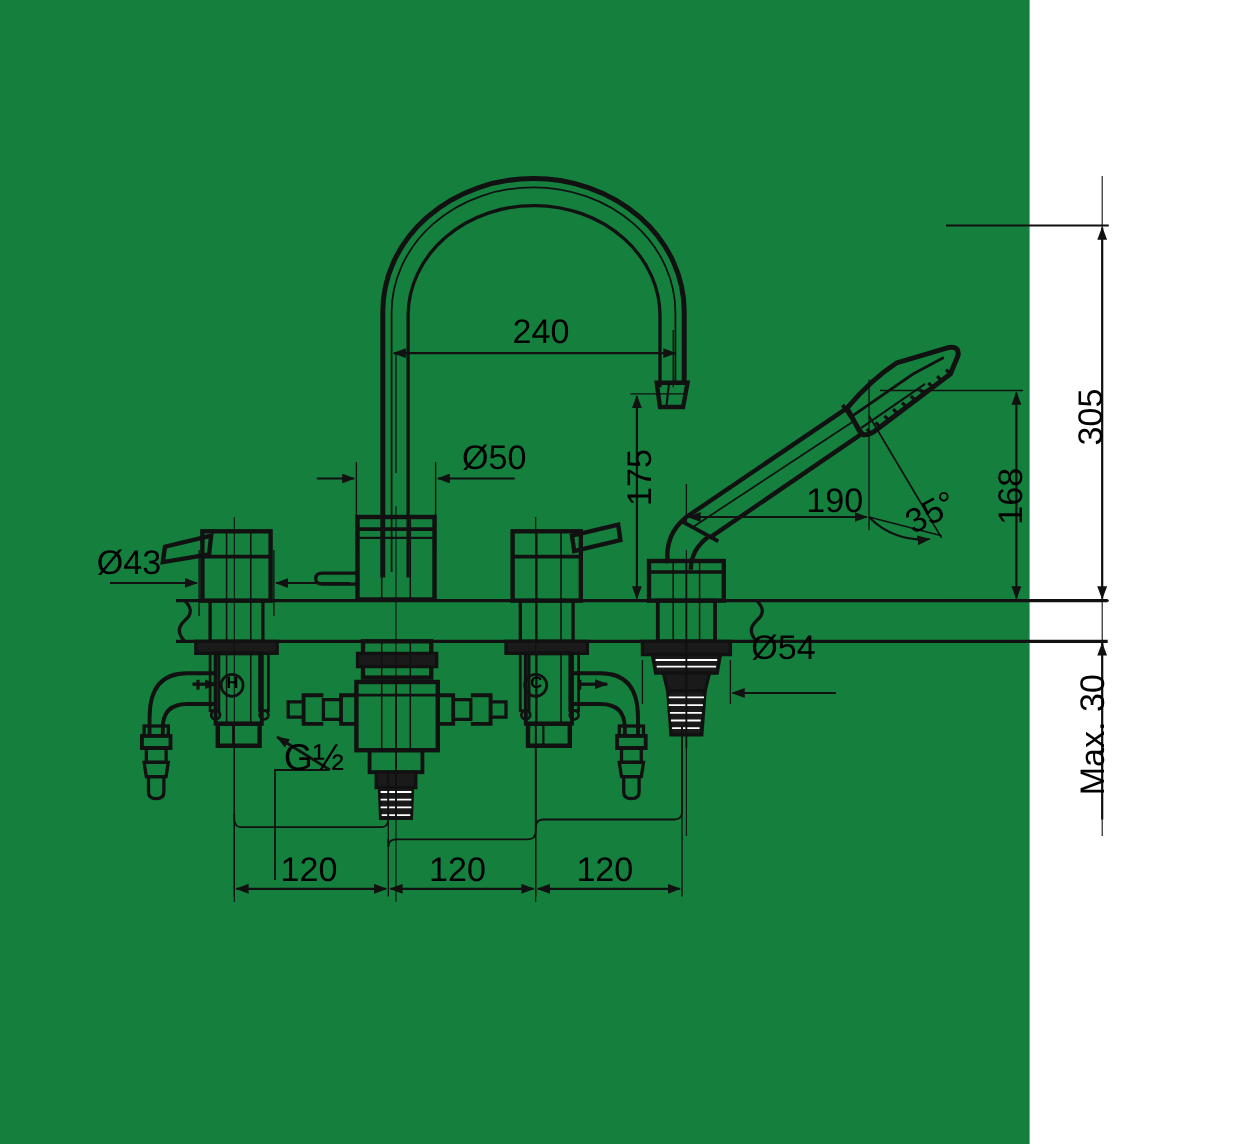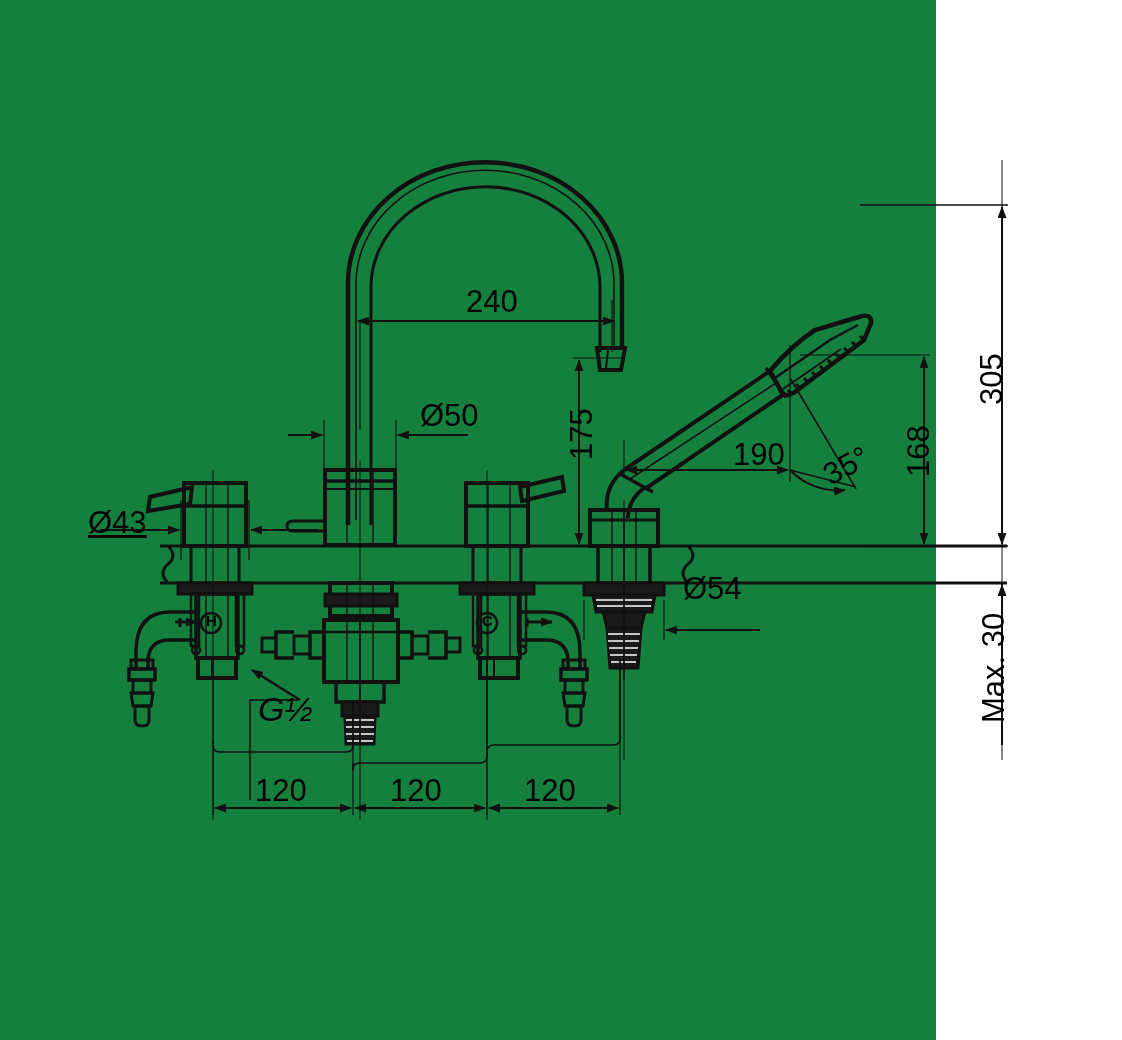--- a/index.html
+++ b/index.html
@@ -263,39 +263,39 @@
       <line x1="1002" y1="160" x2="1002" y2="760" stroke-width="1"></line>
     </g>
   </svg>
 
   <div class="dimtext" style="left:466px;top:286px;">240</div>
 
   <div class="dimtext" style="left:420px;top:400px;">Ø50</div>
 
   <div class="dimtext vert" style="left:566px;top:460px;transform:rotate(-90deg);">175</div>
 
-  <div class="dimtext" style="left:88px;top:507px;text-decoration:underline;">Ø43</div>
+  <div class="dimtext" style="left:88px;top:496px;">Ø43</div>
 
   <div class="dimtext" style="left:683px;top:573px;">Ø54</div>
 
   <div class="dimtext vert" style="left:976px;top:405px;transform:rotate(-90deg);">305</div>
 
   <div class="dimtext" style="left:733px;top:439px;">190</div>
 
   <div class="dimtext" style="left:818px;top:463px;transform:rotate(-28deg);transform-origin:left top;">35°</div>
 
   <div class="dimtext vert" style="left:903px;top:477px;transform:rotate(-90deg);">168</div>
 
   <div class="dimtext vert" style="left:978px;top:723px;transform:rotate(-90deg);">Max. 30</div>
 
   <div class="dimtext" style="left:255px;top:775px;">120</div>
 
   <div class="dimtext" style="left:390px;top:775px;">120</div>
 
   <div class="dimtext" style="left:524px;top:775px;">120</div>
 
-  <div class="dimtext" style="left:258px;top:692px;font-size:34px;font-style:italic;">G½</div>
+  <div class="dimtext" style="left:258px;top:672px;font-size:34px;">G½</div>
 
   <div class="dimtext" style="left:206px;top:613px;font-size:15px;font-weight:700;">H</div>
 
   <div class="dimtext" style="left:482px;top:613px;font-size:15px;font-weight:700;">C</div>
 
 </div>
 
 </body></html>

